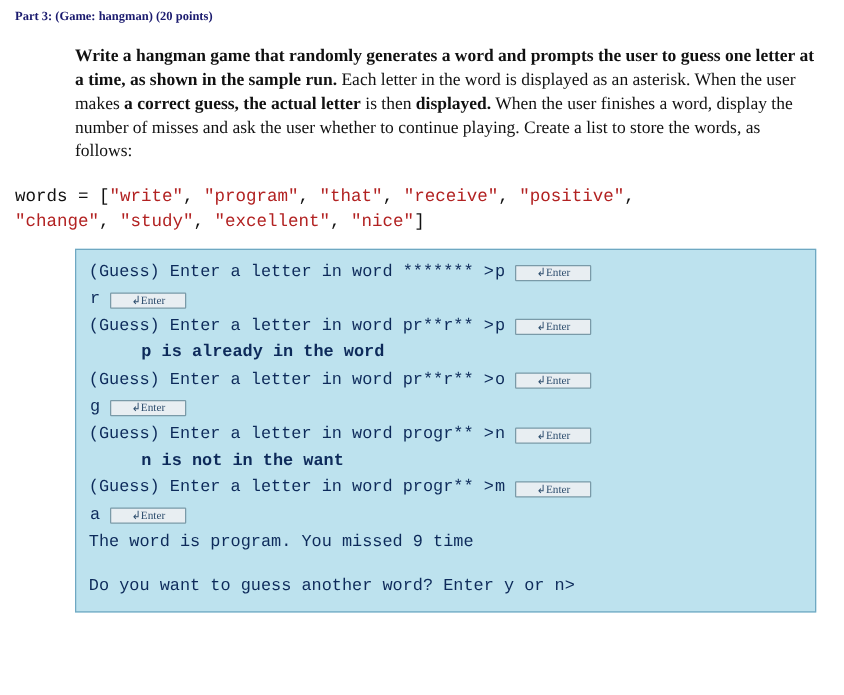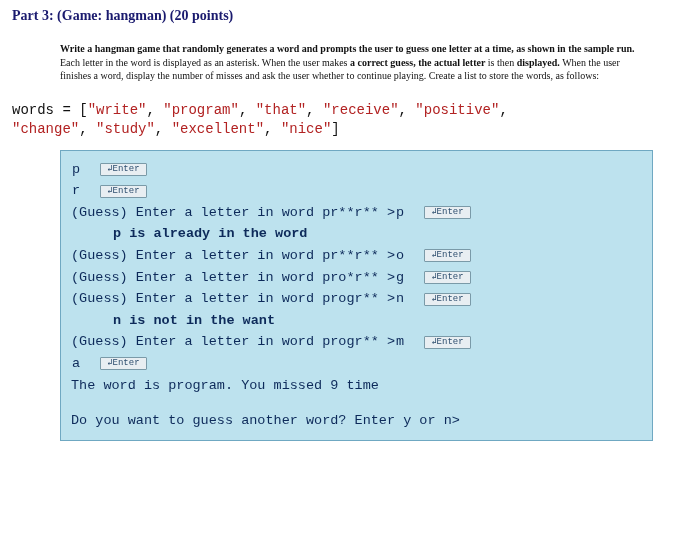--- a/index.html
+++ b/index.html
@@ -7,27 +7,27 @@
       padding: 8px 12px;
       font-family: "Times New Roman", serif;
       font-size: 14px;
       color: #000;
       width: 675px;
       box-sizing: border-box;
     }
     .title {
       font-weight: bold;
       color: #1a1a6e;
-      font-size: 14px;
+      font-size: 10px;
       margin-bottom: 18px;
     }
     .description {
       margin-left: 48px;
       margin-right: 10px;
-      font-size: 10px;
+      font-size: 14px;
       line-height: 1.35;
       color: #111;
       margin-bottom: 18px;
     }
     .bold {
       font-weight: bold;
     }
     .code-words {
       font-family: "Courier New", monospace;
       font-size: 14px;
@@ -55,23 +55,23 @@
     }
     .input-letter {
       margin-left: 1px;
     }
     .enter-key {
       display: inline-block;
       border: 1px solid #7a9aa8;
       background: #e8eef2;
       color: #2f4f6f;
       font-size: 9px;
-      font-family: Liberation Mono, monospace;
-      padding: 1px 6px;
-      margin-left: 20px;
+      font-family: Liberation Serif, serif;
+      padding: 1px 16px;
+      margin-left: 8px;
       border-radius: 1px;
       line-height: 1;
     }
     .indent {
       padding-left: 42px;
       font-weight: bold;
     }
     .blank {
       height: 14px;
     }
@@ -81,20 +81,21 @@
 
 <div class="title">Part 3: (Game: hangman) (20 points)</div>
 
 <div class="description" id="desc"><span class="bold">Write a hangman game that randomly generates a word and prompts the user to guess one letter at a time, as shown in the sample run.</span> Each letter in the word is displayed as an asterisk. When the user makes <span class="bold">a correct guess, the actual letter</span> is then <span class="bold">displayed.</span> When the user finishes a word, display the number of misses and ask the user whether to continue playing. Create a list to store the words, as follows:</div>
 
 <div class="code-words" id="codeblock">words = [<span class="str">"write"</span>, <span class="str">"program"</span>, <span class="str">"that"</span>, <span class="str">"receive"</span>, <span class="str">"positive"</span>,
 <span class="str">"change"</span>, <span class="str">"study"</span>, <span class="str">"excellent"</span>, <span class="str">"nice"</span>]</div>
 
 <div class="terminal" id="terminal">
     <div class="tline">
+      <span>(Guess) Enter a letter in word ******* &gt; </span>
       <span class="input-letter">p </span>
       <span class="enter-key">↲Enter</span>
     </div>
     <div class="tline">
       <span class="input-letter">r </span>
       <span class="enter-key">↲Enter</span>
     </div>
     <div class="tline">
       <span>(Guess) Enter a letter in word pr**r** &gt; </span>
       <span class="input-letter">p </span>
@@ -102,21 +103,20 @@
     </div>
     <div class="tline indent">
       <span>p is already in the word</span>
     </div>
     <div class="tline">
       <span>(Guess) Enter a letter in word pr**r** &gt; </span>
       <span class="input-letter">o </span>
       <span class="enter-key">↲Enter</span>
     </div>
     <div class="tline">
-      <span>(Guess) Enter a letter in word pro*r** &gt; </span>
       <span class="input-letter">g </span>
       <span class="enter-key">↲Enter</span>
     </div>
     <div class="tline">
       <span>(Guess) Enter a letter in word progr** &gt; </span>
       <span class="input-letter">n </span>
       <span class="enter-key">↲Enter</span>
     </div>
     <div class="tline indent">
       <span>n is not in the want</span>

